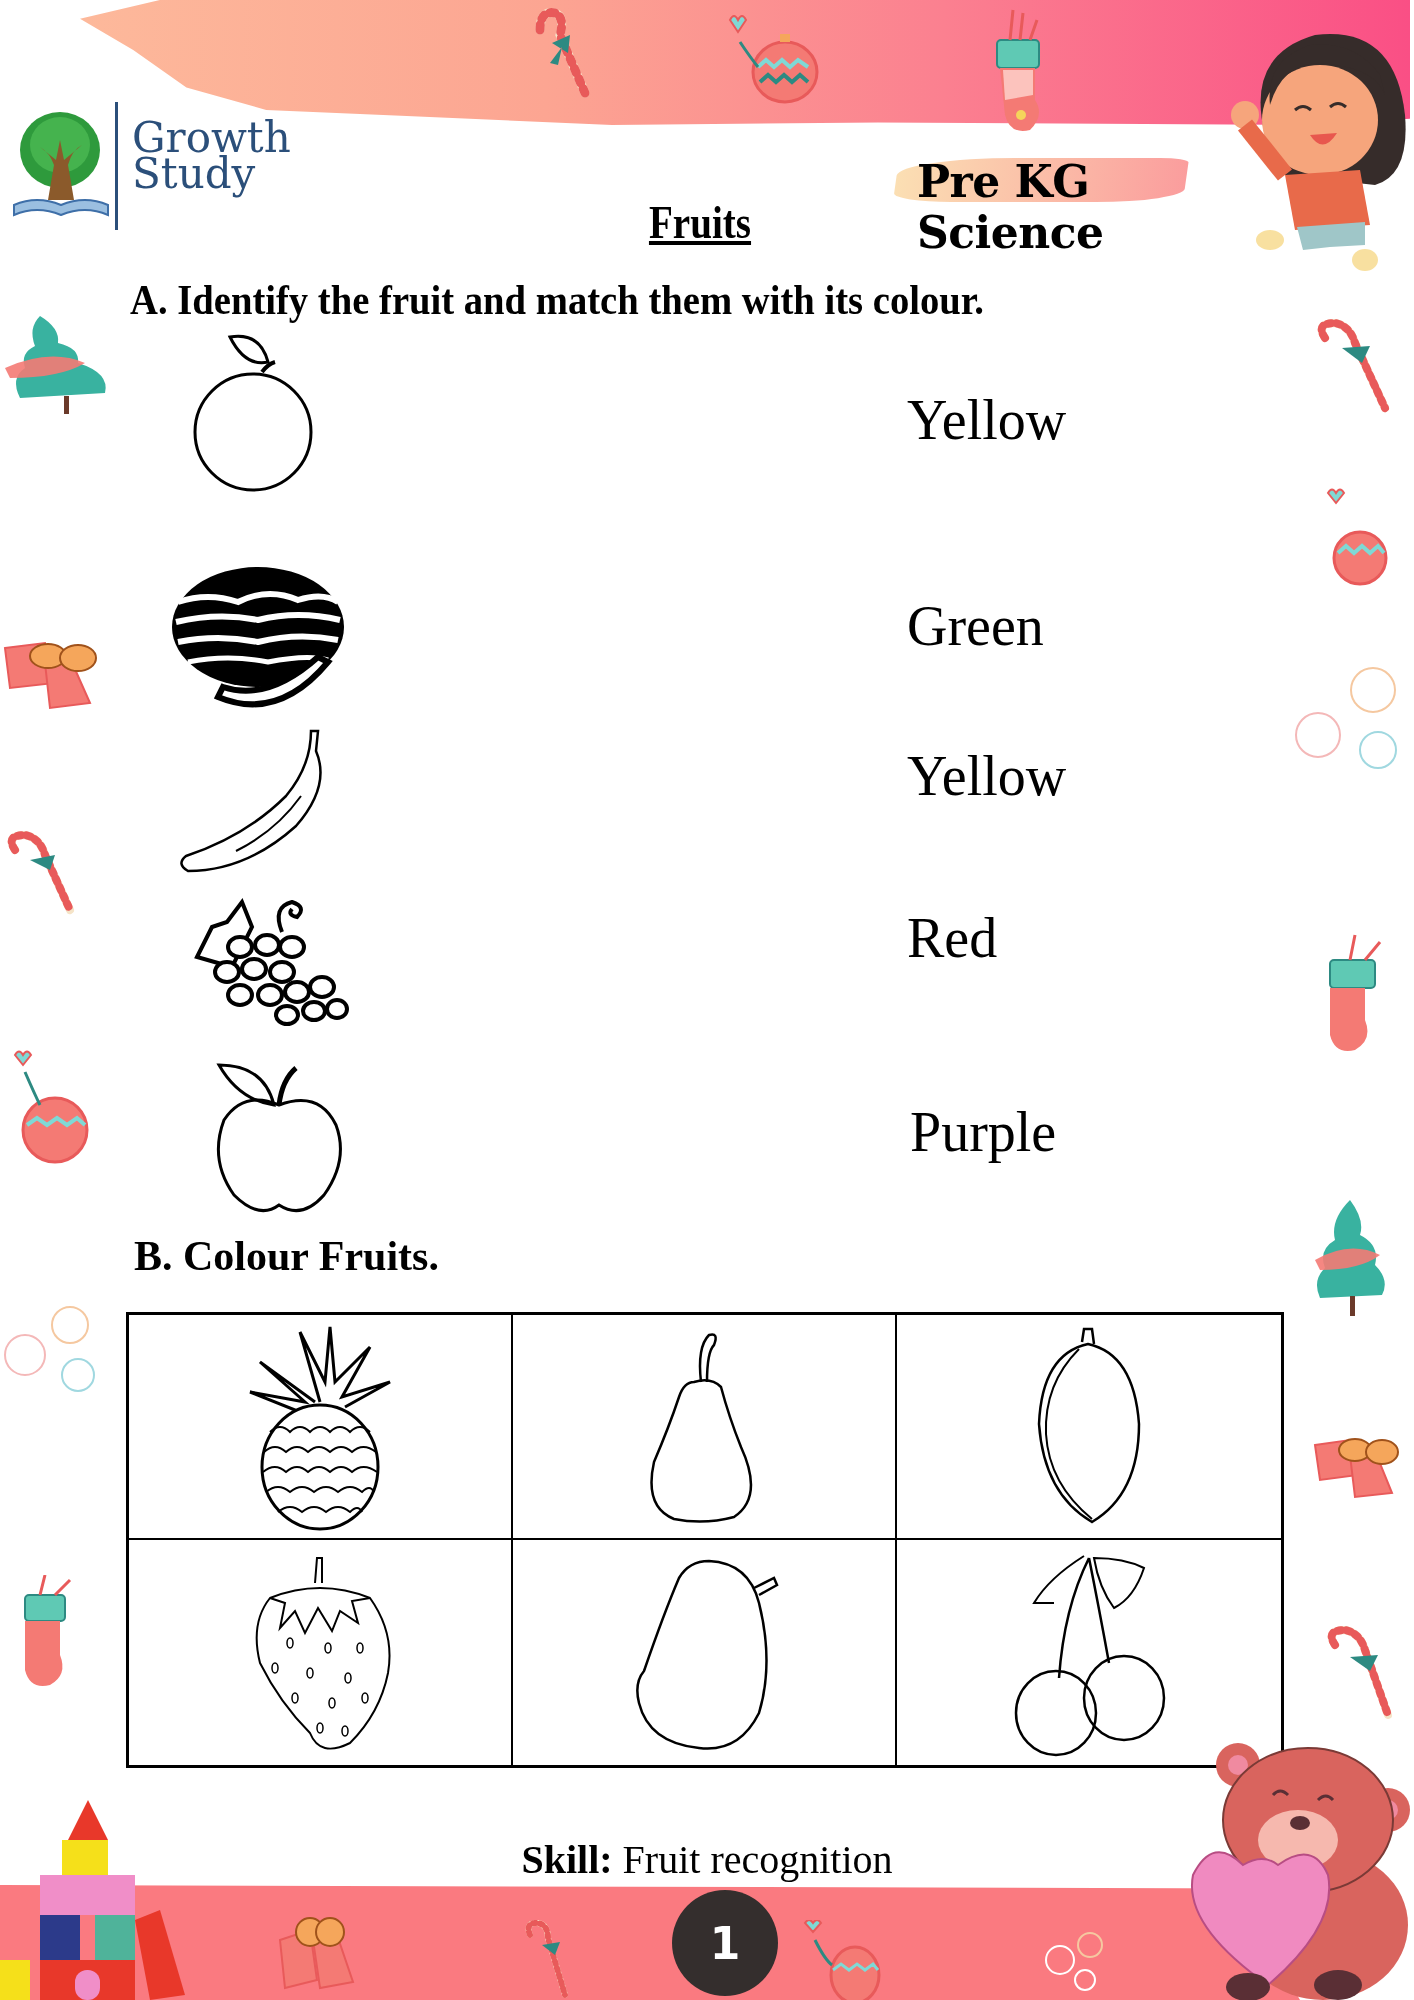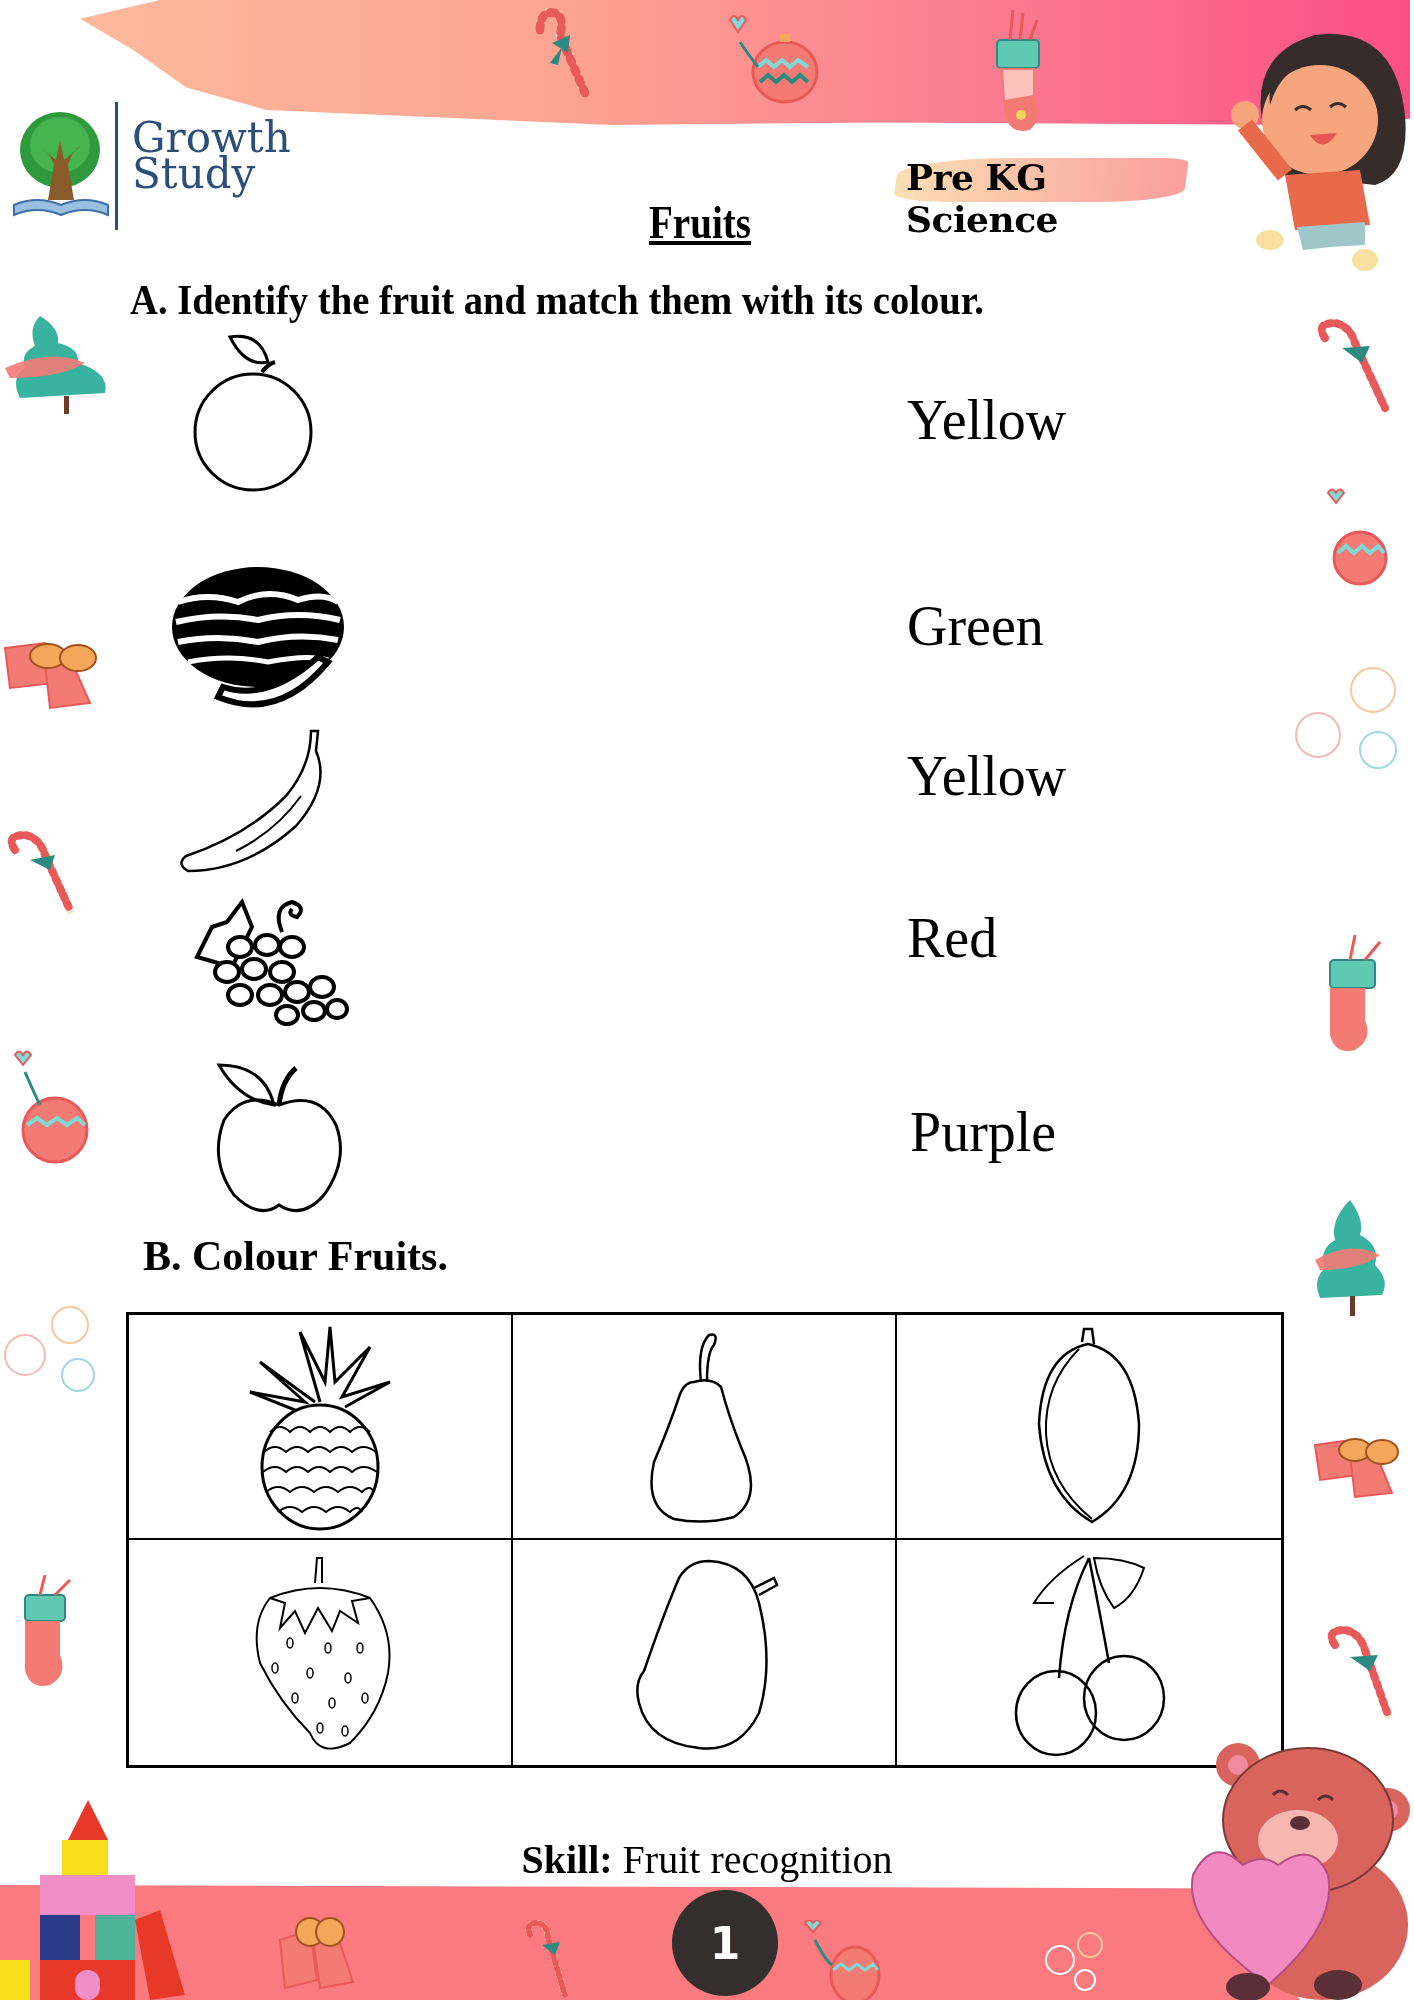--- a/index.html
+++ b/index.html
@@ -5,26 +5,26 @@
   html,body{margin:0;padding:0;}
   body{width:1414px;height:2000px;position:relative;overflow:hidden;background:#ffffff;font-family:"Liberation Serif","DejaVu Serif",serif;color:#000;}
   .abs{position:absolute;}
   
   .top-banner{left:80px;top:0;width:1330px;height:125px;background:linear-gradient(90deg,#fdb99b 0%,#fca592 35%,#fb8090 65%,#fa4f85 100%);clip-path:polygon(6% 0,100% 0,100% 95%,92% 100%,60% 98%,40% 100%,25% 93%,14% 88%,8% 70%,4% 40%,0 15%);}
   .logo{left:12px;top:100px;width:270px;height:130px;}
   .logo-divider{position:absolute;left:103px;top:2px;width:3px;height:128px;background:#2b4f7a;}
   .logo-text{position:absolute;left:120px;font-size:42px;line-height:44px;color:#2b4f7a;font-family:"DejaVu Serif","Liberation Serif",serif;}
   .subject-tag{left:896px;top:152px;width:290px;height:52px;}
   .subject-brush{position:absolute;left:0;top:6px;width:290px;height:44px;background:linear-gradient(90deg,rgba(250,215,160,0.8),rgba(250,140,140,0.85));border-radius:40% 10% 30% 20%;transform:skewX(-8deg);}
-  .subject-text{position:absolute;left:10px;top:4px;font-size:36px;font-weight:bold;font-family:"DejaVu Serif",serif;letter-spacing:-0.5px;}
+  .subject-text{position:absolute;left:21px;top:4px;font-size:44px;font-weight:bold;font-family:"DejaVu Serif",serif;letter-spacing:-0.5px;}
   .page-title{left:600px;top:196px;width:200px;text-align:center;font-size:46px;font-weight:bold;text-decoration:underline;font-family:"Liberation Serif",serif;transform:scaleX(0.85);}
   .section-a{left:130px;top:276px;font-size:42px;font-weight:bold;transform:scaleX(0.92);transform-origin:left;}
   .color-label{left:907px;font-size:56px;font-weight:normal;}
   .fruit-icon{position:absolute;}
-  .section-b{left:134px;top:1232px;font-size:42px;font-weight:bold;margin-left:9px;}
+  .section-b{left:134px;top:1232px;font-size:42px;font-weight:bold;}
   .grid{left:126px;top:1312px;width:1158px;height:456px;border:3px solid #000;display:grid;grid-template-columns:1fr 1fr 1fr;grid-template-rows:1fr 1fr;box-sizing:border-box;}
   .cell{border-right:2px solid #000;border-bottom:2px solid #000;display:flex;align-items:center;justify-content:center;}
   .cell:nth-child(3n){border-right:none;}
   .cell:nth-child(n+4){border-bottom:none;}
   .skill{left:0;width:1414px;top:1836px;text-align:center;font-size:40px;}
   .skill b{font-weight:bold;}
   .bottom-banner{left:0;top:1885px;width:1300px;height:115px;background:#fa7a80;clip-path:polygon(0 0,97% 3%,100% 30%,98% 60%,100% 100%,0 100%);}
   .page-num{left:672px;top:1890px;width:106px;height:106px;border-radius:50%;background:#342e2d;color:#fff;font-size:44px;font-weight:bold;display:flex;align-items:center;justify-content:center;font-family:"DejaVu Sans",sans-serif;}
   .deco{position:absolute;}
 </style>

